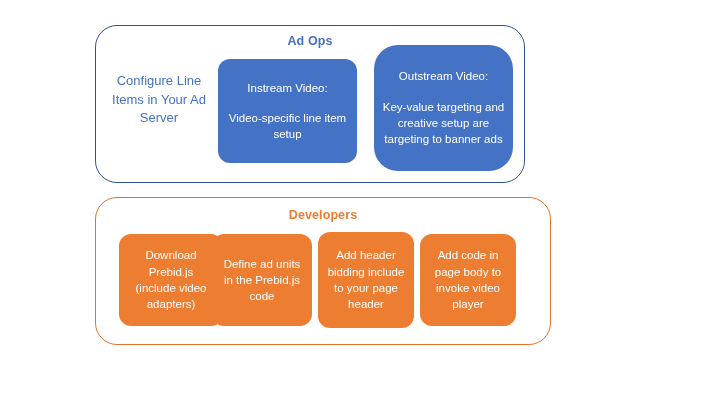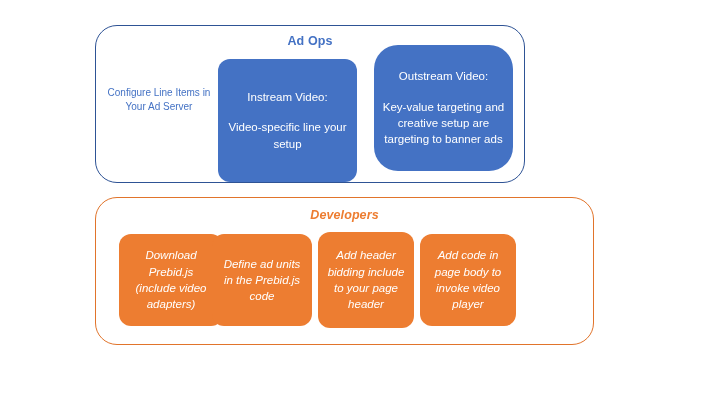--- a/index.html
+++ b/index.html
@@ -33,24 +33,23 @@
   .group-adops {
     left: 95px;
     top: 25px;
     width: 430px;
     height: 158px;
     border: 1.6px solid #2E5395;
   }
   .group-dev {
     left: 95px;
     top: 197px;
-    width: 499px;
+    width: 456px;
     height: 148px;
     border: 1.6px solid #E1742B;
-    font-style: italic;
   }
 
   .group-title {
     position: absolute;
     left: 0;
     width: 100%;
     text-align: center;
     font-weight: bold;
     font-size: 12.5px;
     letter-spacing: 0.1px;
@@ -65,21 +64,21 @@
     color: #ED7D31;
   }
 
   
   .plain-node {
     position: absolute;
     display: flex;
     align-items: center;
     text-align: center;
     color: #4472C4;
-    font-size: 10px;
+    font-size: 13px;
     line-height: 1.42;
   }
 
   
   .node {
     position: absolute;
     box-sizing: border-box;
     display: flex;
     flex-direction: column;
     align-items: center;
@@ -108,23 +107,23 @@
 <div id="canvas">
 
   <div class="group group-adops">
 
     <div class="group-title">Ad Ops</div>
 
     <div class="plain-node" style="left:8px; top:44px; width:110px; height:60px;">
       <span>Configure Line Items in Your Ad Server</span>
     </div>
 
-    <div class="node node-blue" style="left:122px; top:33px; width:139px; height:123px;">
+    <div class="node node-blue" style="left:122px; top:33px; width:139px; height:104px;">
       <div class="node-head">Instream Video:</div>
-      <div class="node-body">Video-specific line your setup</div>
+      <div class="node-body">Video-specific line item setup</div>
     </div>
 
     <div class="node node-blue" style="left:278px; top:19px; width:139px; height:126px;border-radius:24px;">
       <div class="node-head">Outstream Video:</div>
       <div class="node-body">Key-value targeting and creative setup are targeting to banner ads</div>
     </div>
 
   </div>
 
   <div class="group group-dev">

